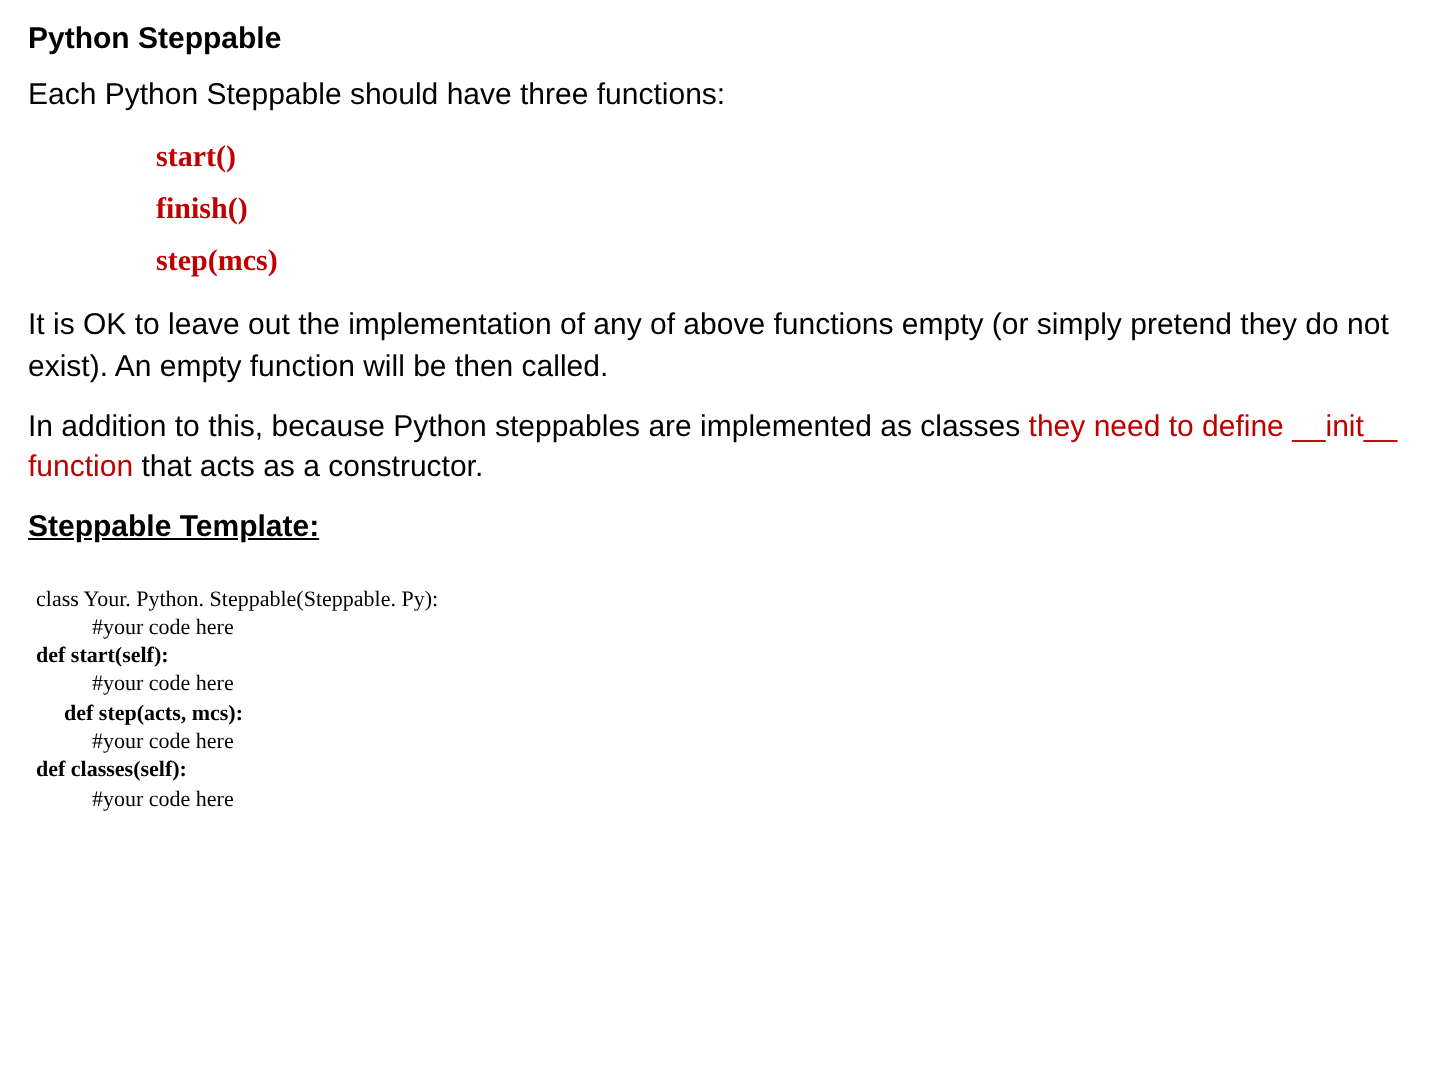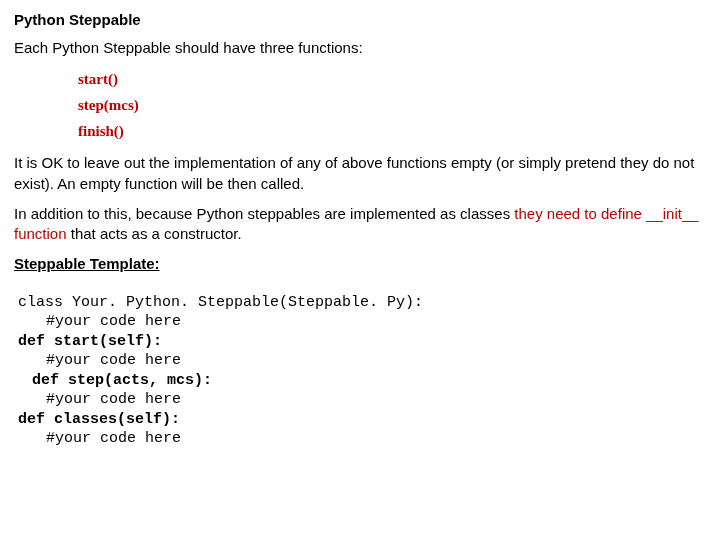--- a/index.html
+++ b/index.html
@@ -33,39 +33,39 @@
     color: #c00000;
   }
   .bold { font-weight: bold; }
   .subheading {
     text-decoration: underline;
     font-weight: bold;
     margin: 0 0 18px 0;
   }
   .code-block {
     margin: 0 0 0 4px;
-    font-family: Liberation Mono, monospace;
-    font-size: 15px;
+    font-family: Liberation Serif, serif;
+    font-size: 11px;
     line-height: 1.3;
   }
   .code-line { white-space: pre; }
   .ind1 { padding-left: 14px; }
   .ind2 { padding-left: 28px; }
 </style>
 </head>
 <body>
 
 <div class="heading-red">Python Steppable</div>
 
 <div class="para">Each Python Steppable should have three functions:</div>
 
 <div class="func-list">
   <div class="func-item">start()</div>
+  <div class="func-item">finish()</div>
   <div class="func-item">step(mcs)</div>
-  <div class="func-item">finish()</div>
 </div>
 
 <div class="para">It is OK to leave out the implementation of any of above functions empty (or simply pretend they do not exist). An empty function will be then called.</div>
 
 <div class="para">
   <span>In addition to this, because Python steppables are implemented as classes </span><span class="highlight-red">they need to define __init__ function</span><span> that acts as a constructor.</span>
 </div>
 
 <div class="subheading">Steppable Template:</div>
 

